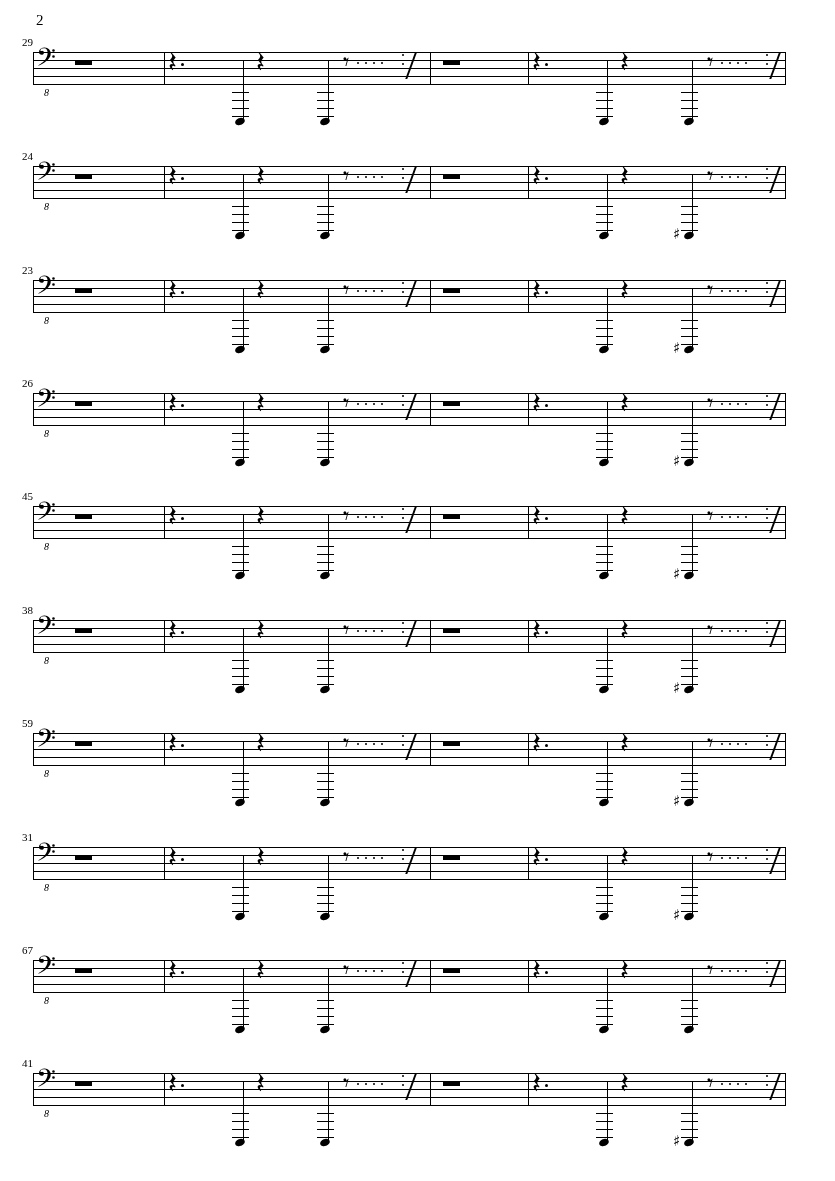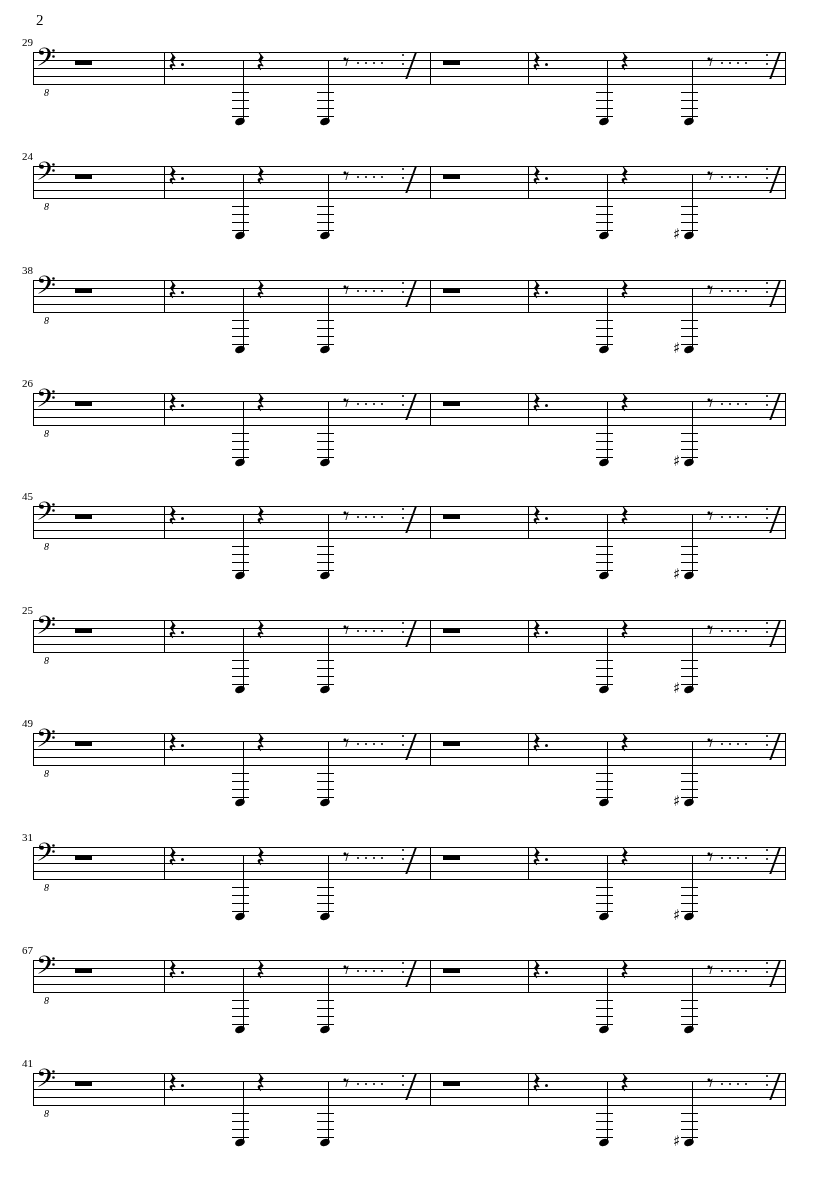--- a/index.html
+++ b/index.html
@@ -326,21 +326,21 @@
         <div class="erest" style="left: 707px;">𝄾</div>
         <div class="minidot" style="left: 721px;"></div>
         <div class="minidot" style="left: 729px;"></div>
         <div class="minidot" style="left: 737px;"></div>
         <div class="minidot" style="left: 745px;"></div>
         <div class="slash" style="left: 774px;"></div>
         <div class="minidot" style="left: 766px; top: 2px;"></div>
         <div class="minidot" style="left: 766px; top: 11px;"></div>
       </div>
       <div class="system" style="top: 280px;">
-        <div class="measure-number">38</div>
+        <div class="measure-number">23</div>
         <div class="staff">
           <div class="line l0"></div>
           <div class="line l1"></div>
           <div class="line l2"></div>
           <div class="line l3"></div>
           <div class="line l4"></div>
         </div>
         <div class="barline" style="left: 33px;"></div>
         <div class="barline" style="left: 164px;"></div>
         <div class="barline" style="left: 430px;"></div>
@@ -548,21 +548,21 @@
         <div class="erest" style="left: 707px;">𝄾</div>
         <div class="minidot" style="left: 721px;"></div>
         <div class="minidot" style="left: 729px;"></div>
         <div class="minidot" style="left: 737px;"></div>
         <div class="minidot" style="left: 745px;"></div>
         <div class="slash" style="left: 774px;"></div>
         <div class="minidot" style="left: 766px; top: 2px;"></div>
         <div class="minidot" style="left: 766px; top: 11px;"></div>
       </div>
       <div class="system" style="top: 620px;">
-        <div class="measure-number">25</div>
+        <div class="measure-number">38</div>
         <div class="staff">
           <div class="line l0"></div>
           <div class="line l1"></div>
           <div class="line l2"></div>
           <div class="line l3"></div>
           <div class="line l4"></div>
         </div>
         <div class="barline" style="left: 33px;"></div>
         <div class="barline" style="left: 164px;"></div>
         <div class="barline" style="left: 430px;"></div>
@@ -622,21 +622,21 @@
         <div class="erest" style="left: 707px;">𝄾</div>
         <div class="minidot" style="left: 721px;"></div>
         <div class="minidot" style="left: 729px;"></div>
         <div class="minidot" style="left: 737px;"></div>
         <div class="minidot" style="left: 745px;"></div>
         <div class="slash" style="left: 774px;"></div>
         <div class="minidot" style="left: 766px; top: 2px;"></div>
         <div class="minidot" style="left: 766px; top: 11px;"></div>
       </div>
       <div class="system" style="top: 733px;">
-        <div class="measure-number">49</div>
+        <div class="measure-number">59</div>
         <div class="staff">
           <div class="line l0"></div>
           <div class="line l1"></div>
           <div class="line l2"></div>
           <div class="line l3"></div>
           <div class="line l4"></div>
         </div>
         <div class="barline" style="left: 33px;"></div>
         <div class="barline" style="left: 164px;"></div>
         <div class="barline" style="left: 430px;"></div>

